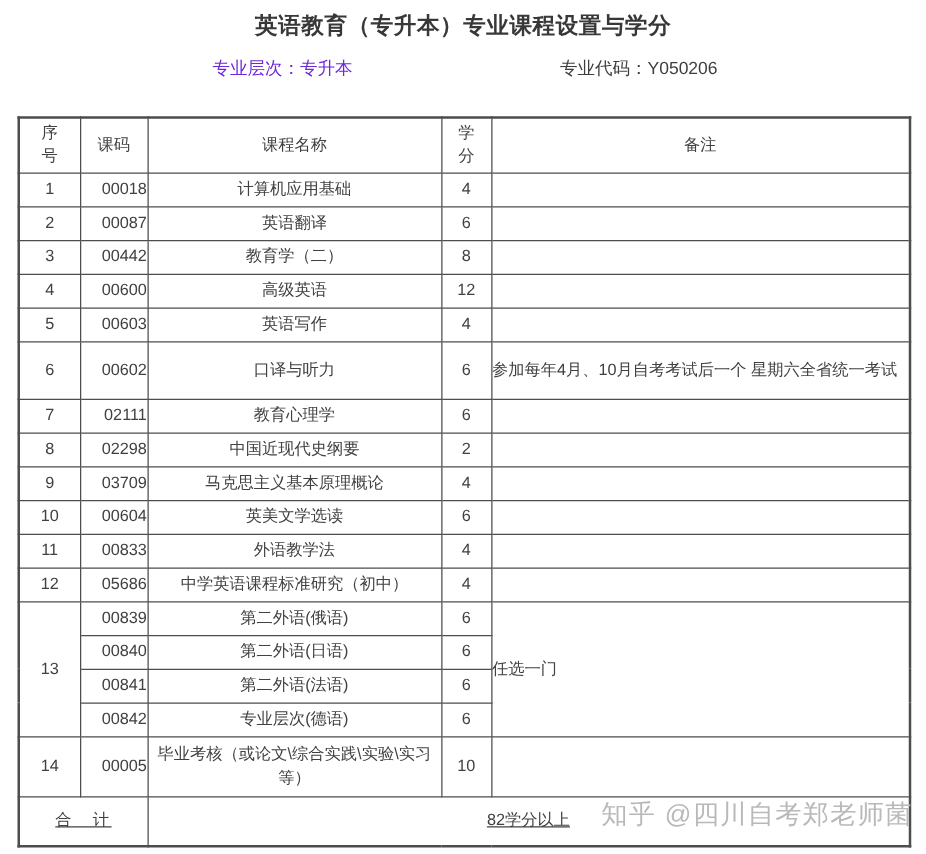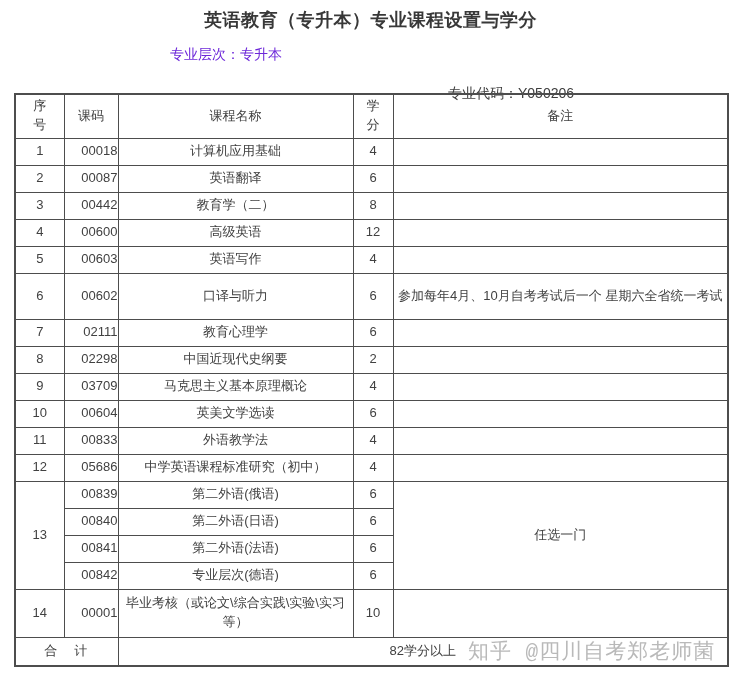--- a/index.html
+++ b/index.html
@@ -19,21 +19,21 @@
     top: 8px;
     left: 0;
     width: 100%;
     text-align: center;
     font-size: 18px;
     font-weight: bold;
     color: #383838;
     letter-spacing: 0.5px;
   }
   .meta-level { position: absolute; top: 46px; left: 170px; font-size: 14px; color: #6d28d9; }
-  .meta-code  { position: absolute; top: 46px; left: 448px; font-size: 14px; color: #3e3e3e; margin-top: 39px; }
+  .meta-code  { position: absolute; top: 46px; left: 448px; font-size: 14px; color: #3e3e3e; }
 
   table.course-table {
     position: absolute;
     top: 93px;
     left: 14px;
     width: 713px;
     border-collapse: collapse;
     table-layout: fixed;
     border: 2px solid #4d4d4d;
     font-size: 13px;
@@ -51,40 +51,39 @@
   col.c-code   { width: 54px; }
   col.c-name   { width: 235px; }
   col.c-credit { width: 40px; }
   col.c-remark { width: 335px; }
 
   .th-cell { text-align: center; white-space: pre-line; }
   .cell-no     { text-align: center; }
   .cell-code   { text-align: right; padding-right: 1px; }
   .cell-name   { text-align: center; padding-left: 1px; }
   .cell-credit { text-align: center; }
-  .cell-remark { text-align: center; padding: 0 4px; }
+  .cell-remark { padding: 0 4px; }
 
   tr.hdr    { height: 44px; }
   tr.r      { height: 27px; }
   tr.r-mid  { height: 46px; }
   tr.r-big  { height: 48px; }
-  tr.r-total{ height: 29px; }
+  tr.r-total{ height: 40px; text-decoration: underline; }
   .total-label { text-align: center; letter-spacing: 2px; }
   .total-value { text-align: center; }
 
   .watermark {
     position: absolute;
     top: 637px;
-    left: 468px;
+    left: 481px;
     font-size: 21px;
     color: #b9b9b9;
     letter-spacing: 1px;
     white-space: nowrap;
     z-index: 5;
-    font-family: Liberation Mono, monospace;
   }
 </style>
 </head>
 <body>
 
 <div class="page">
 
   <div class="title">英语教育（专升本）专业课程设置与学分</div>
   <div class="meta-level">专业层次：专升本</div>
   <div class="meta-code">专业代码：Y050206</div>
@@ -213,21 +212,21 @@
         <td class="cell-credit">6</td>
       </tr>
       <tr class="r">
         <td class="cell-code">00842</td>
         <td class="cell-name">专业层次(德语)</td>
         <td class="cell-credit">6</td>
       </tr>
 
       <tr class="r-big">
         <td class="cell-no">14</td>
-        <td class="cell-code">00001</td>
+        <td class="cell-code">00005</td>
         <td class="cell-name">毕业考核（或论文\综合实践\实验\实习等）</td>
         <td class="cell-credit">10</td>
         <td class="cell-remark"></td>
       </tr>
 
       <tr class="r-total">
         <td class="total-label" colspan="2">合　计</td>
         <td class="total-value" colspan="3">82学分以上</td>
       </tr>
     </tbody>

